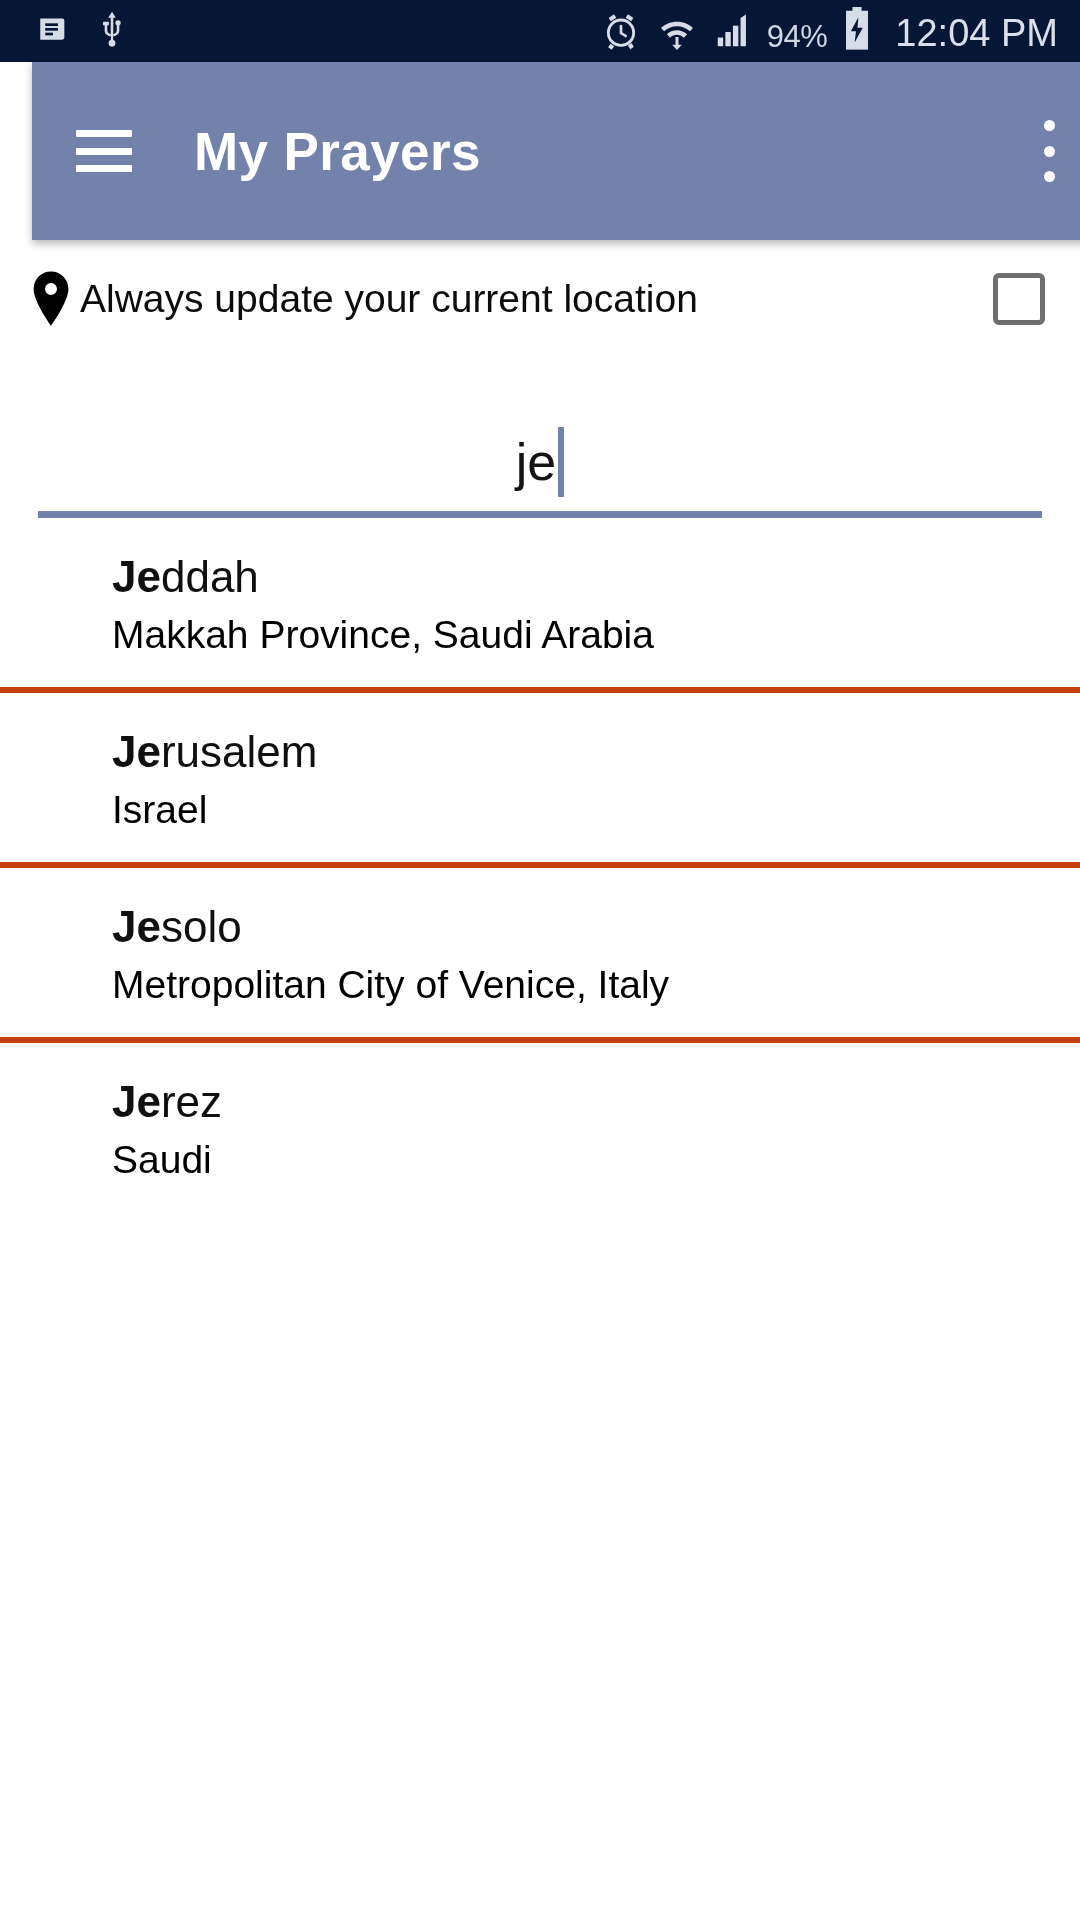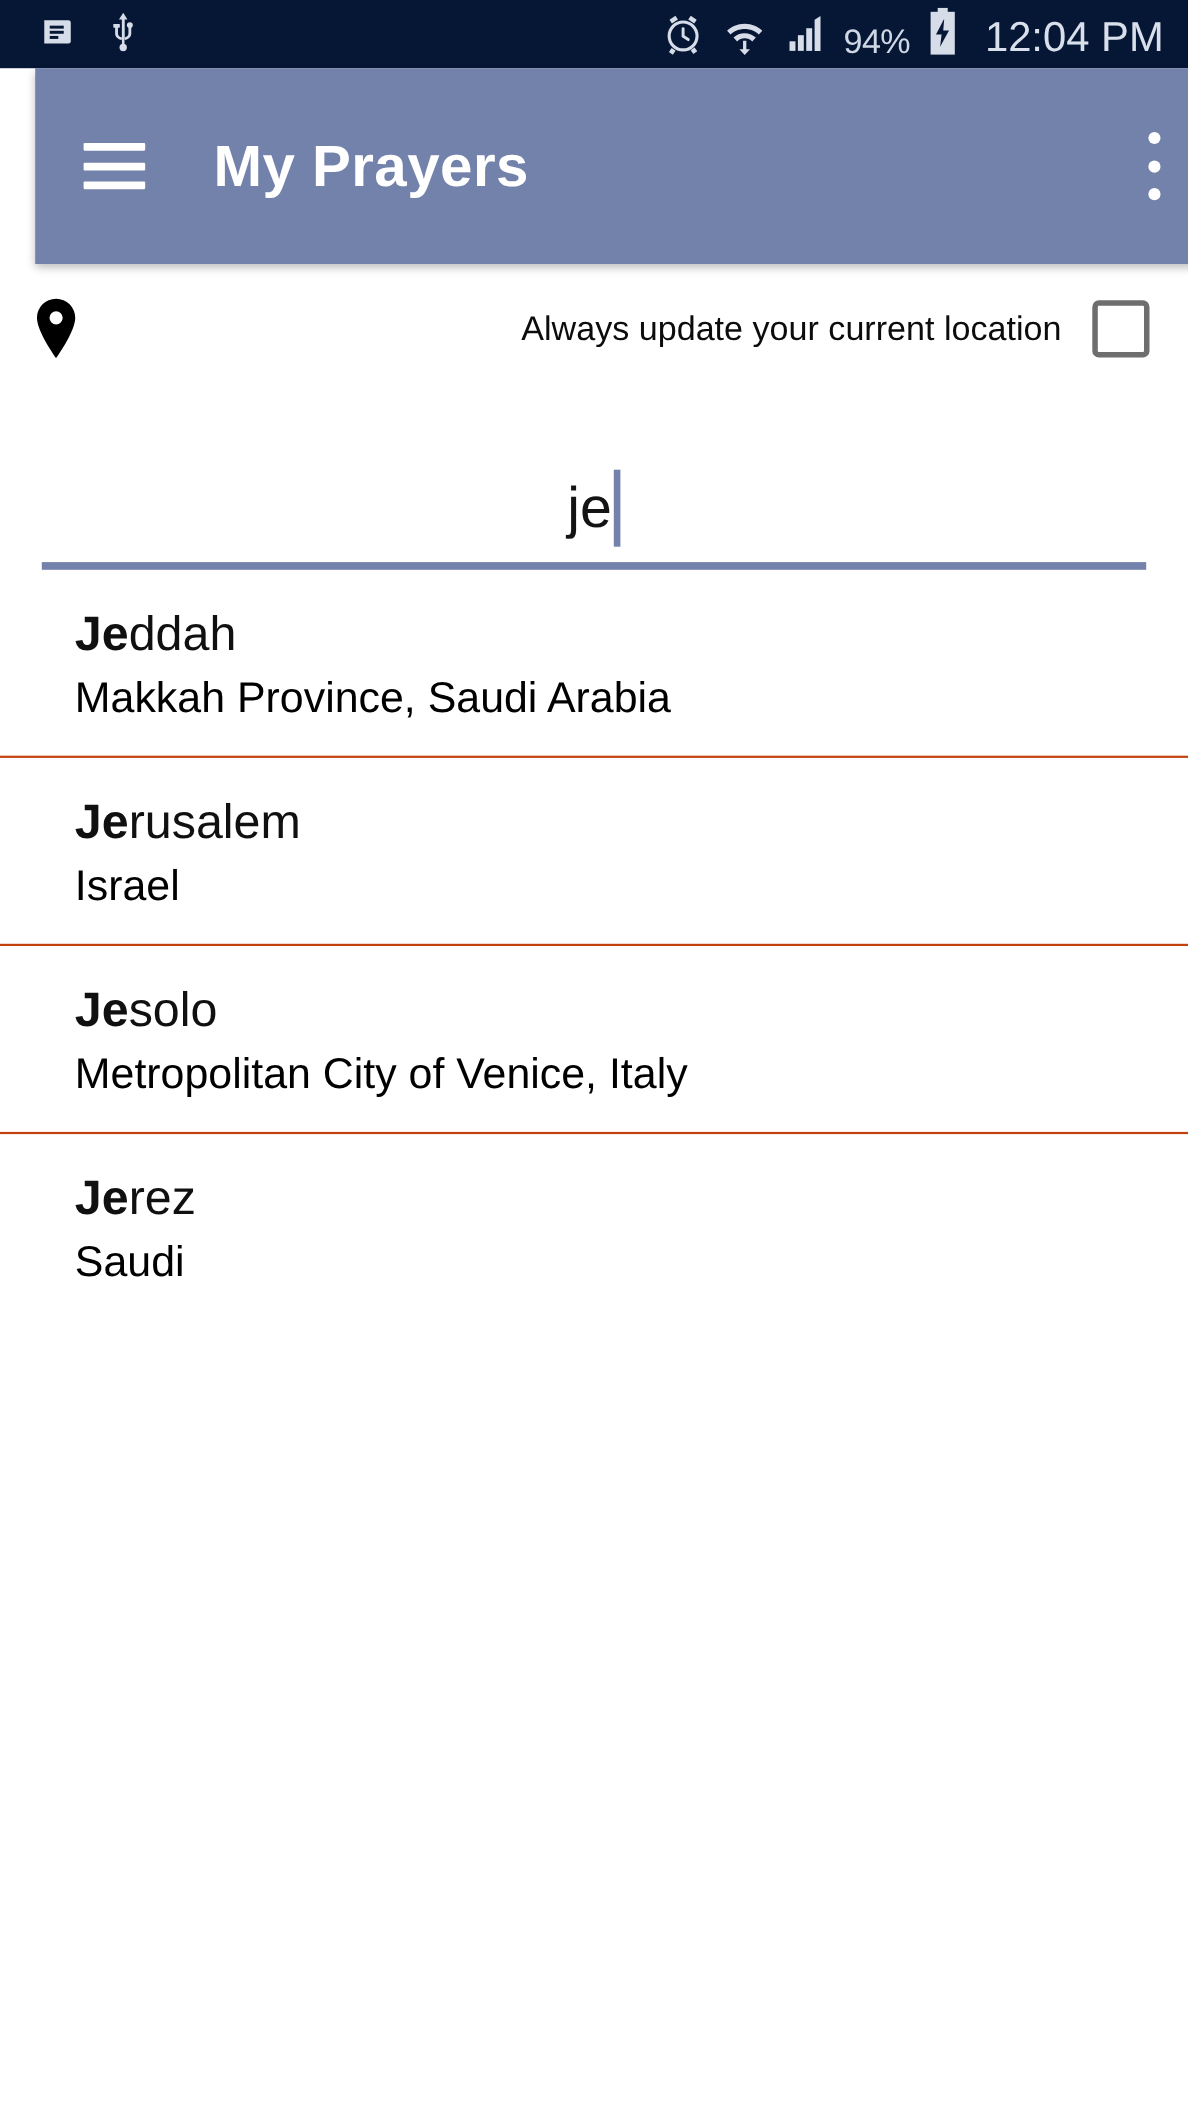--- a/index.html
+++ b/index.html
@@ -69,24 +69,24 @@
   .content{ position:relative; background:#ffffff; }
 
   .location-row{
     display:flex; align-items:center;
     height:118px;
     padding:0 35px 0 22px;
   }
   .pin-icon{ width:58px; height:58px; flex:0 0 58px; display:flex; align-items:center; justify-content:center; }
   .location-label{
     flex:1;
-    text-align:right;
-    font-size:31px;
+    text-align:left;
+    font-size:39px;
     color:#0c0c0c;
-    padding-right:28px;
+    padding-right:8px;
     white-space:nowrap;
   }
   .checkbox{
     width:52px; height:52px; flex:0 0 52px;
     border:5px solid #6e6e6e;
     border-radius:6px;
     background:#ffffff;
     cursor:pointer;
   }
 
@@ -107,24 +107,24 @@
     display:inline-block;
     width:6px; height:70px;
     background:#7382ab;
     margin-left:2px;
     vertical-align:middle;
   }
 
   
   .results{ margin-top:0; }
   .result-item{
-    padding:34px 40px 30px 68px;
-    cursor:pointer;
-  }
-  .result-item + .result-item{ border-top:2px solid #c2410c; }
+    padding:34px 40px 30px 112px;
+    cursor:pointer;
+  }
+  .result-item + .result-item{ border-top:6px solid #c2410c; }
   .result-title{
     font-size:44px;
     color:#101010;
     line-height:1.14;
     margin-bottom:12px;
     white-space:nowrap;
   }
   .result-title .hl{ font-weight:bold; }
   .result-sub{
     font-size:39px;

